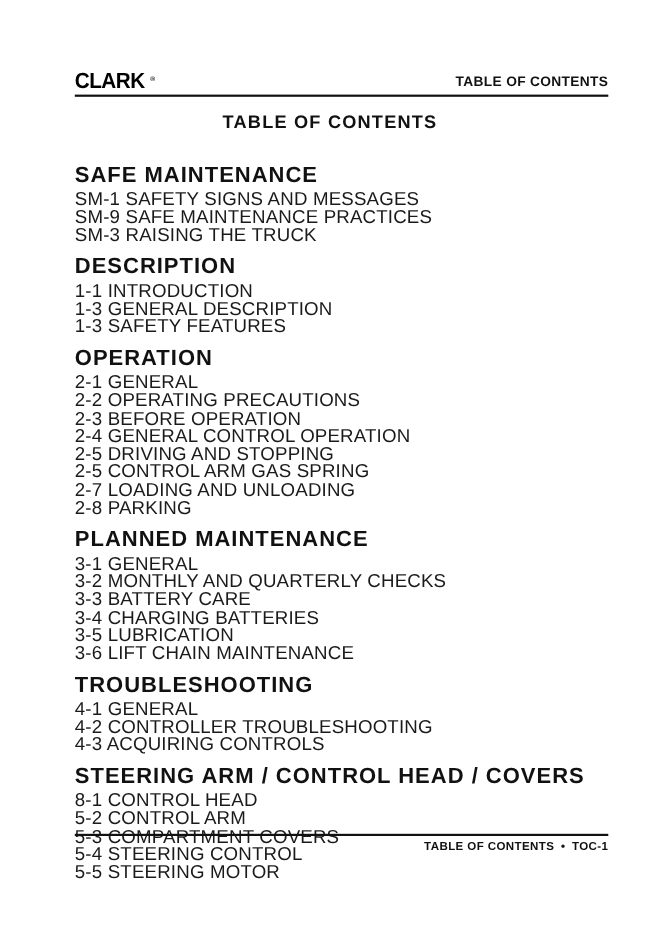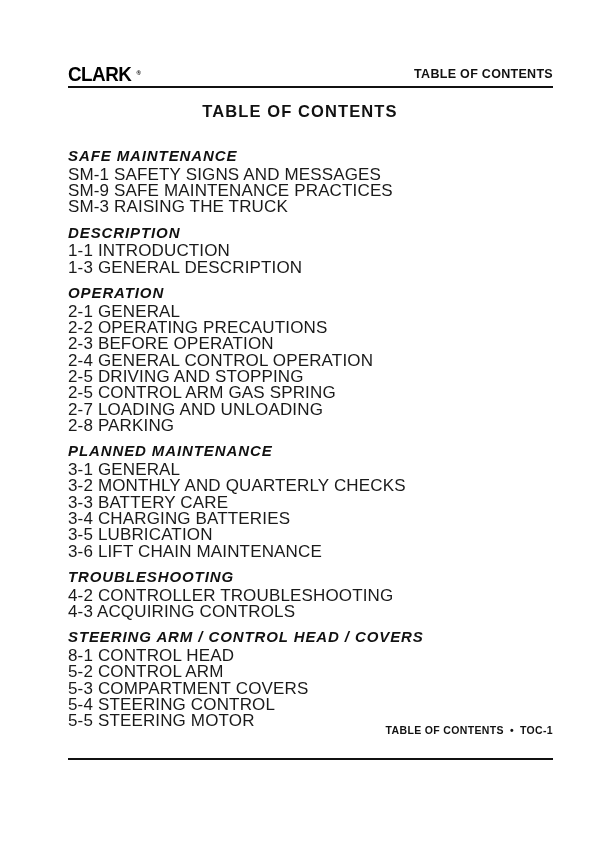--- a/index.html
+++ b/index.html
@@ -84,28 +84,27 @@
   .toc {
     position: absolute;
     left: 68px;
     top: 146px;
     width: 470px;
   }
   .toc-section {
     margin-bottom: 0;
   }
   .section-heading {
-    font-size: 15px;
+    font-size: 20px;
     font-weight: bold;
     letter-spacing: 0.9px;
     color: #111111;
     line-height: 1.32;
     margin: 0 0 1px 0;
     white-space: nowrap;
-    font-style: italic;
   }
   .section-entries {
     list-style: none;
     margin: 0 0 7px 0;
     padding: 0;
   }
   .entry {
     font-size: 17px;
     font-weight: normal;
     letter-spacing: 0.15px;
@@ -119,21 +118,21 @@
     position: absolute;
     left: 68px;
     top: 758px;
     width: 485px;
     height: 1.5px;
     background: #111111;
   }
   .page-footer {
     position: absolute;
     left: 68px;
-    top: 724px;
+    top: 764px;
     width: 485px;
     text-align: right;
     font-size: 10.5px;
     font-weight: bold;
     letter-spacing: 0.35px;
     color: #111111;
   }
   .footer-sep {
     display: inline-block;
     margin: 0 6px;
@@ -162,20 +161,21 @@
           <li class="entry">SM-1 SAFETY SIGNS AND MESSAGES</li>
           <li class="entry">SM-9 SAFE MAINTENANCE PRACTICES</li>
           <li class="entry">SM-3 RAISING THE TRUCK</li>
         </ul>
       </div>
       <div class="toc-section">
         <div class="section-heading">DESCRIPTION</div>
         <ul class="section-entries">
           <li class="entry">1-1 INTRODUCTION</li>
           <li class="entry">1-3 GENERAL DESCRIPTION</li>
+          <li class="entry">1-3 SAFETY FEATURES</li>
         </ul>
       </div>
       <div class="toc-section">
         <div class="section-heading">OPERATION</div>
         <ul class="section-entries">
           <li class="entry">2-1 GENERAL</li>
           <li class="entry">2-2 OPERATING PRECAUTIONS</li>
           <li class="entry">2-3 BEFORE OPERATION</li>
           <li class="entry">2-4 GENERAL CONTROL OPERATION</li>
           <li class="entry">2-5 DRIVING AND STOPPING</li>
@@ -191,20 +191,21 @@
           <li class="entry">3-2 MONTHLY AND QUARTERLY CHECKS</li>
           <li class="entry">3-3 BATTERY CARE</li>
           <li class="entry">3-4 CHARGING BATTERIES</li>
           <li class="entry">3-5 LUBRICATION</li>
           <li class="entry">3-6 LIFT CHAIN MAINTENANCE</li>
         </ul>
       </div>
       <div class="toc-section">
         <div class="section-heading">TROUBLESHOOTING</div>
         <ul class="section-entries">
+          <li class="entry">4-1 GENERAL</li>
           <li class="entry">4-2 CONTROLLER TROUBLESHOOTING</li>
           <li class="entry">4-3 ACQUIRING CONTROLS</li>
         </ul>
       </div>
       <div class="toc-section">
         <div class="section-heading">STEERING ARM / CONTROL HEAD / COVERS</div>
         <ul class="section-entries">
           <li class="entry">8-1 CONTROL HEAD</li>
           <li class="entry">5-2 CONTROL ARM</li>
           <li class="entry">5-3 COMPARTMENT COVERS</li>

